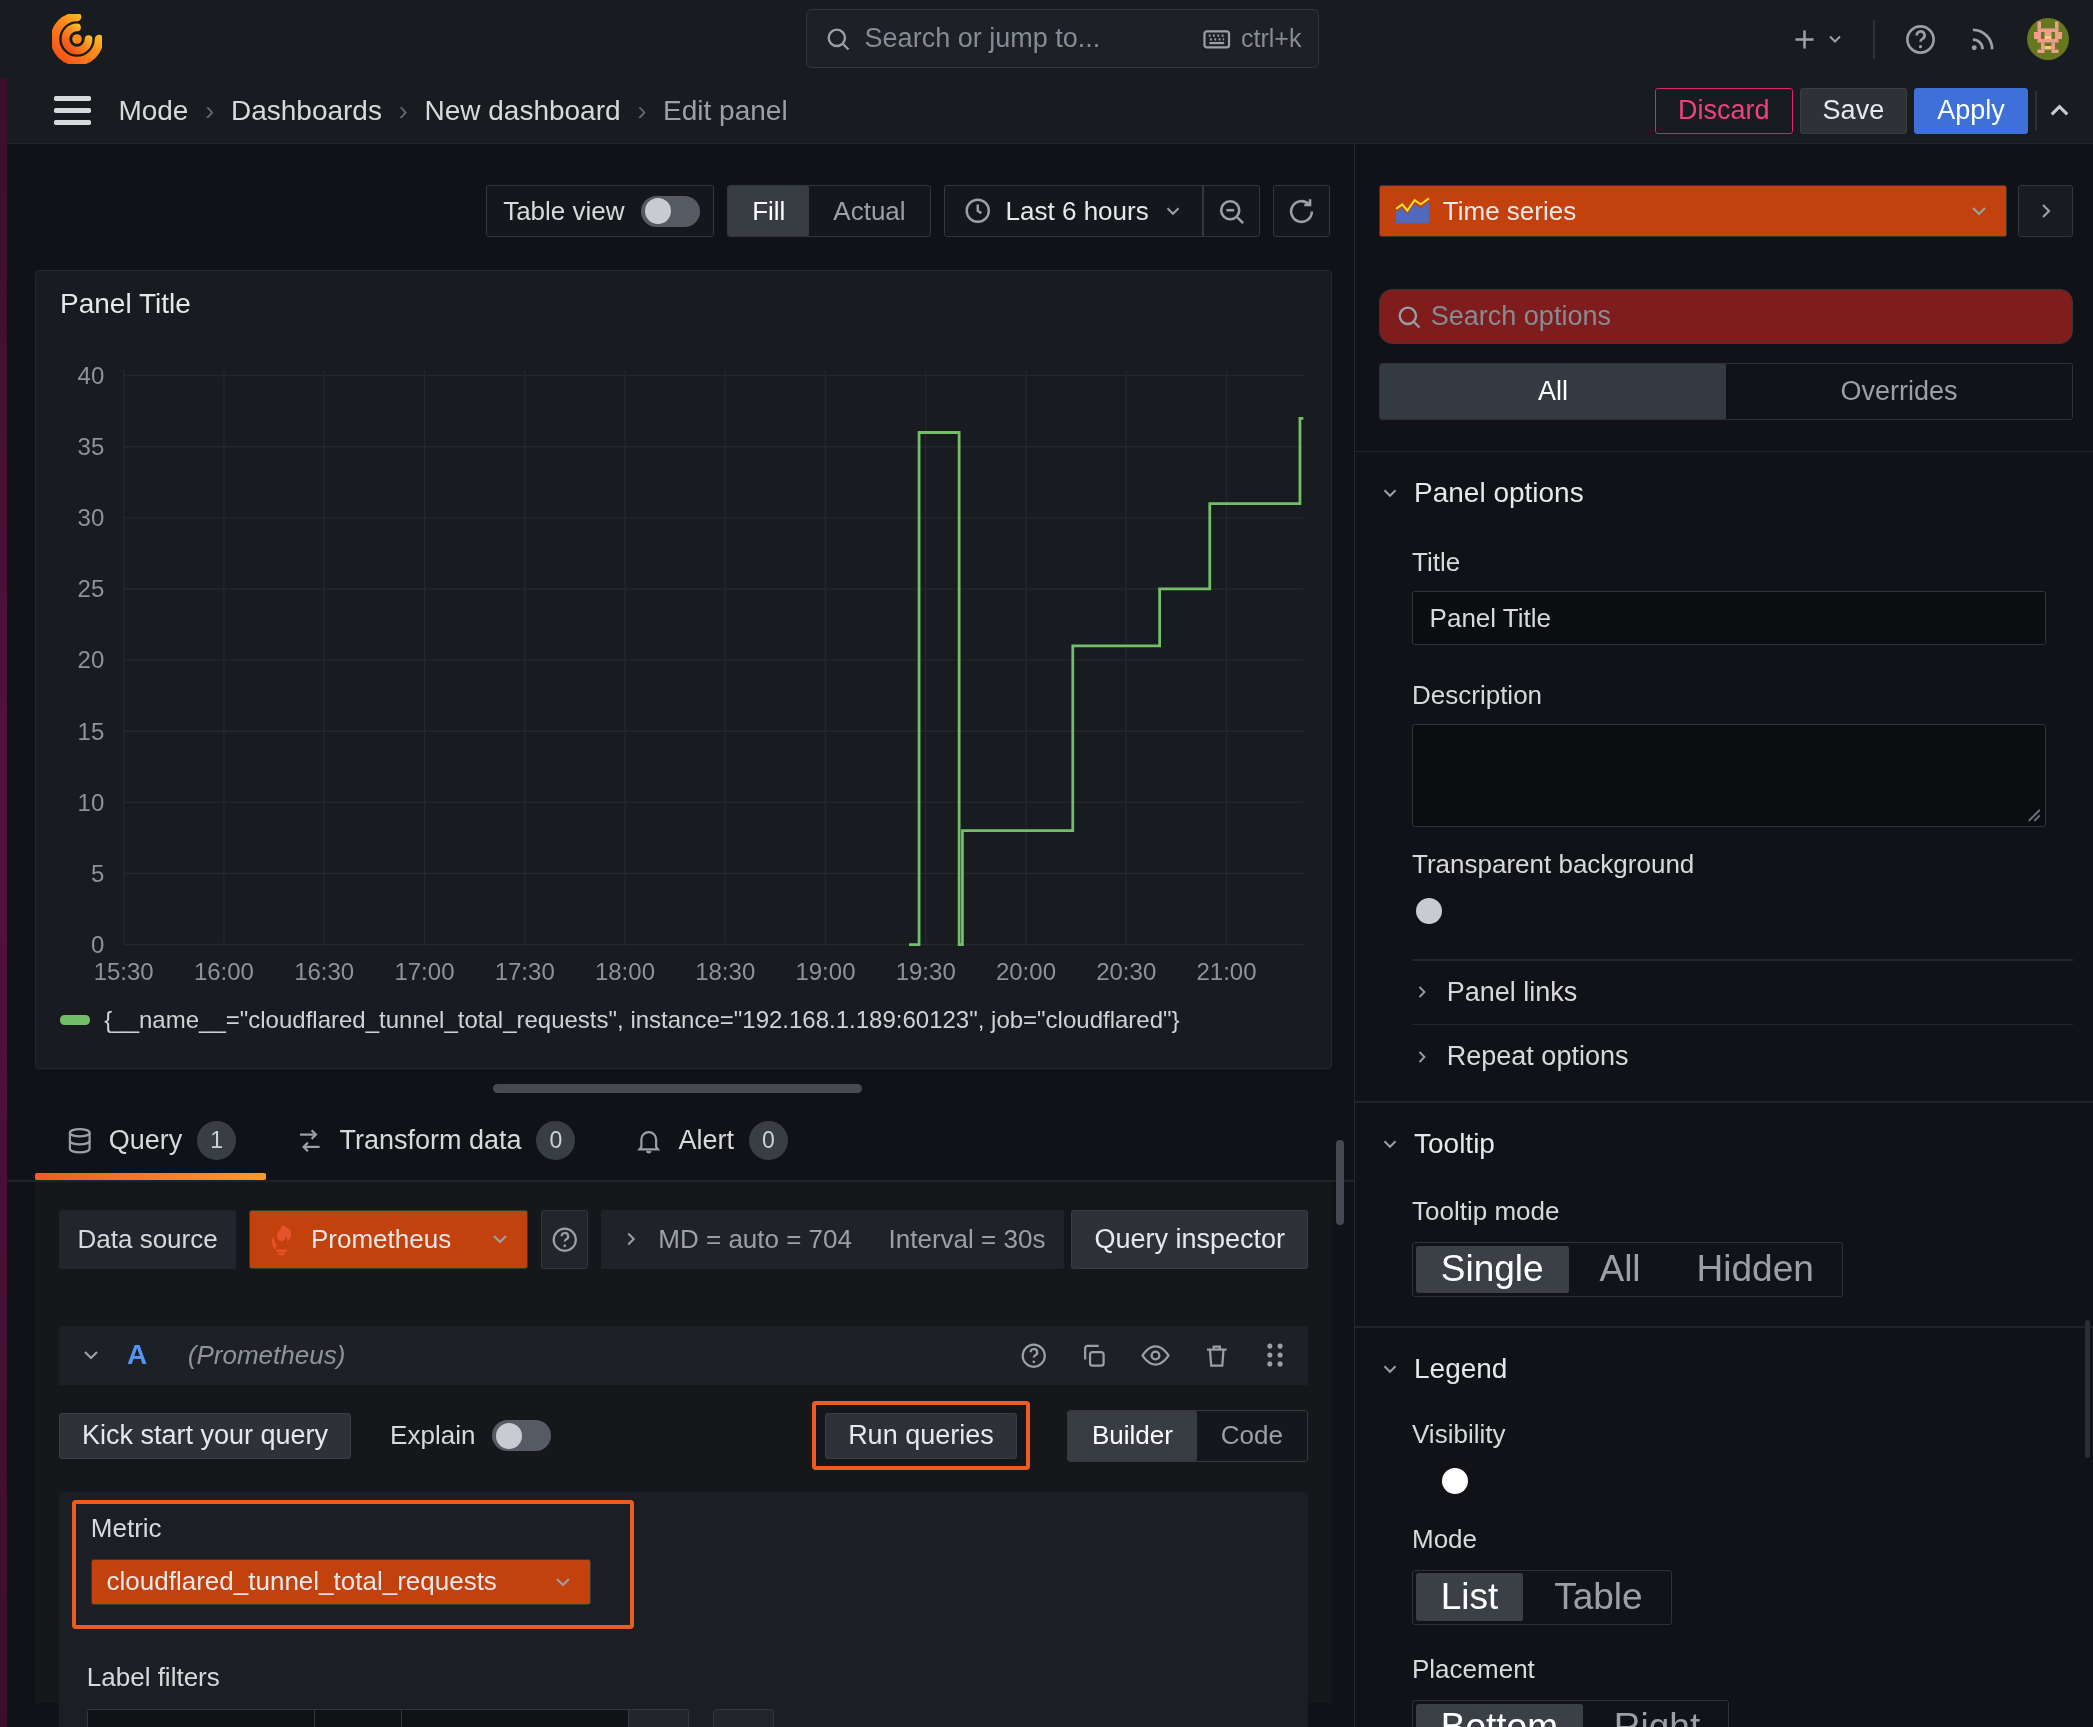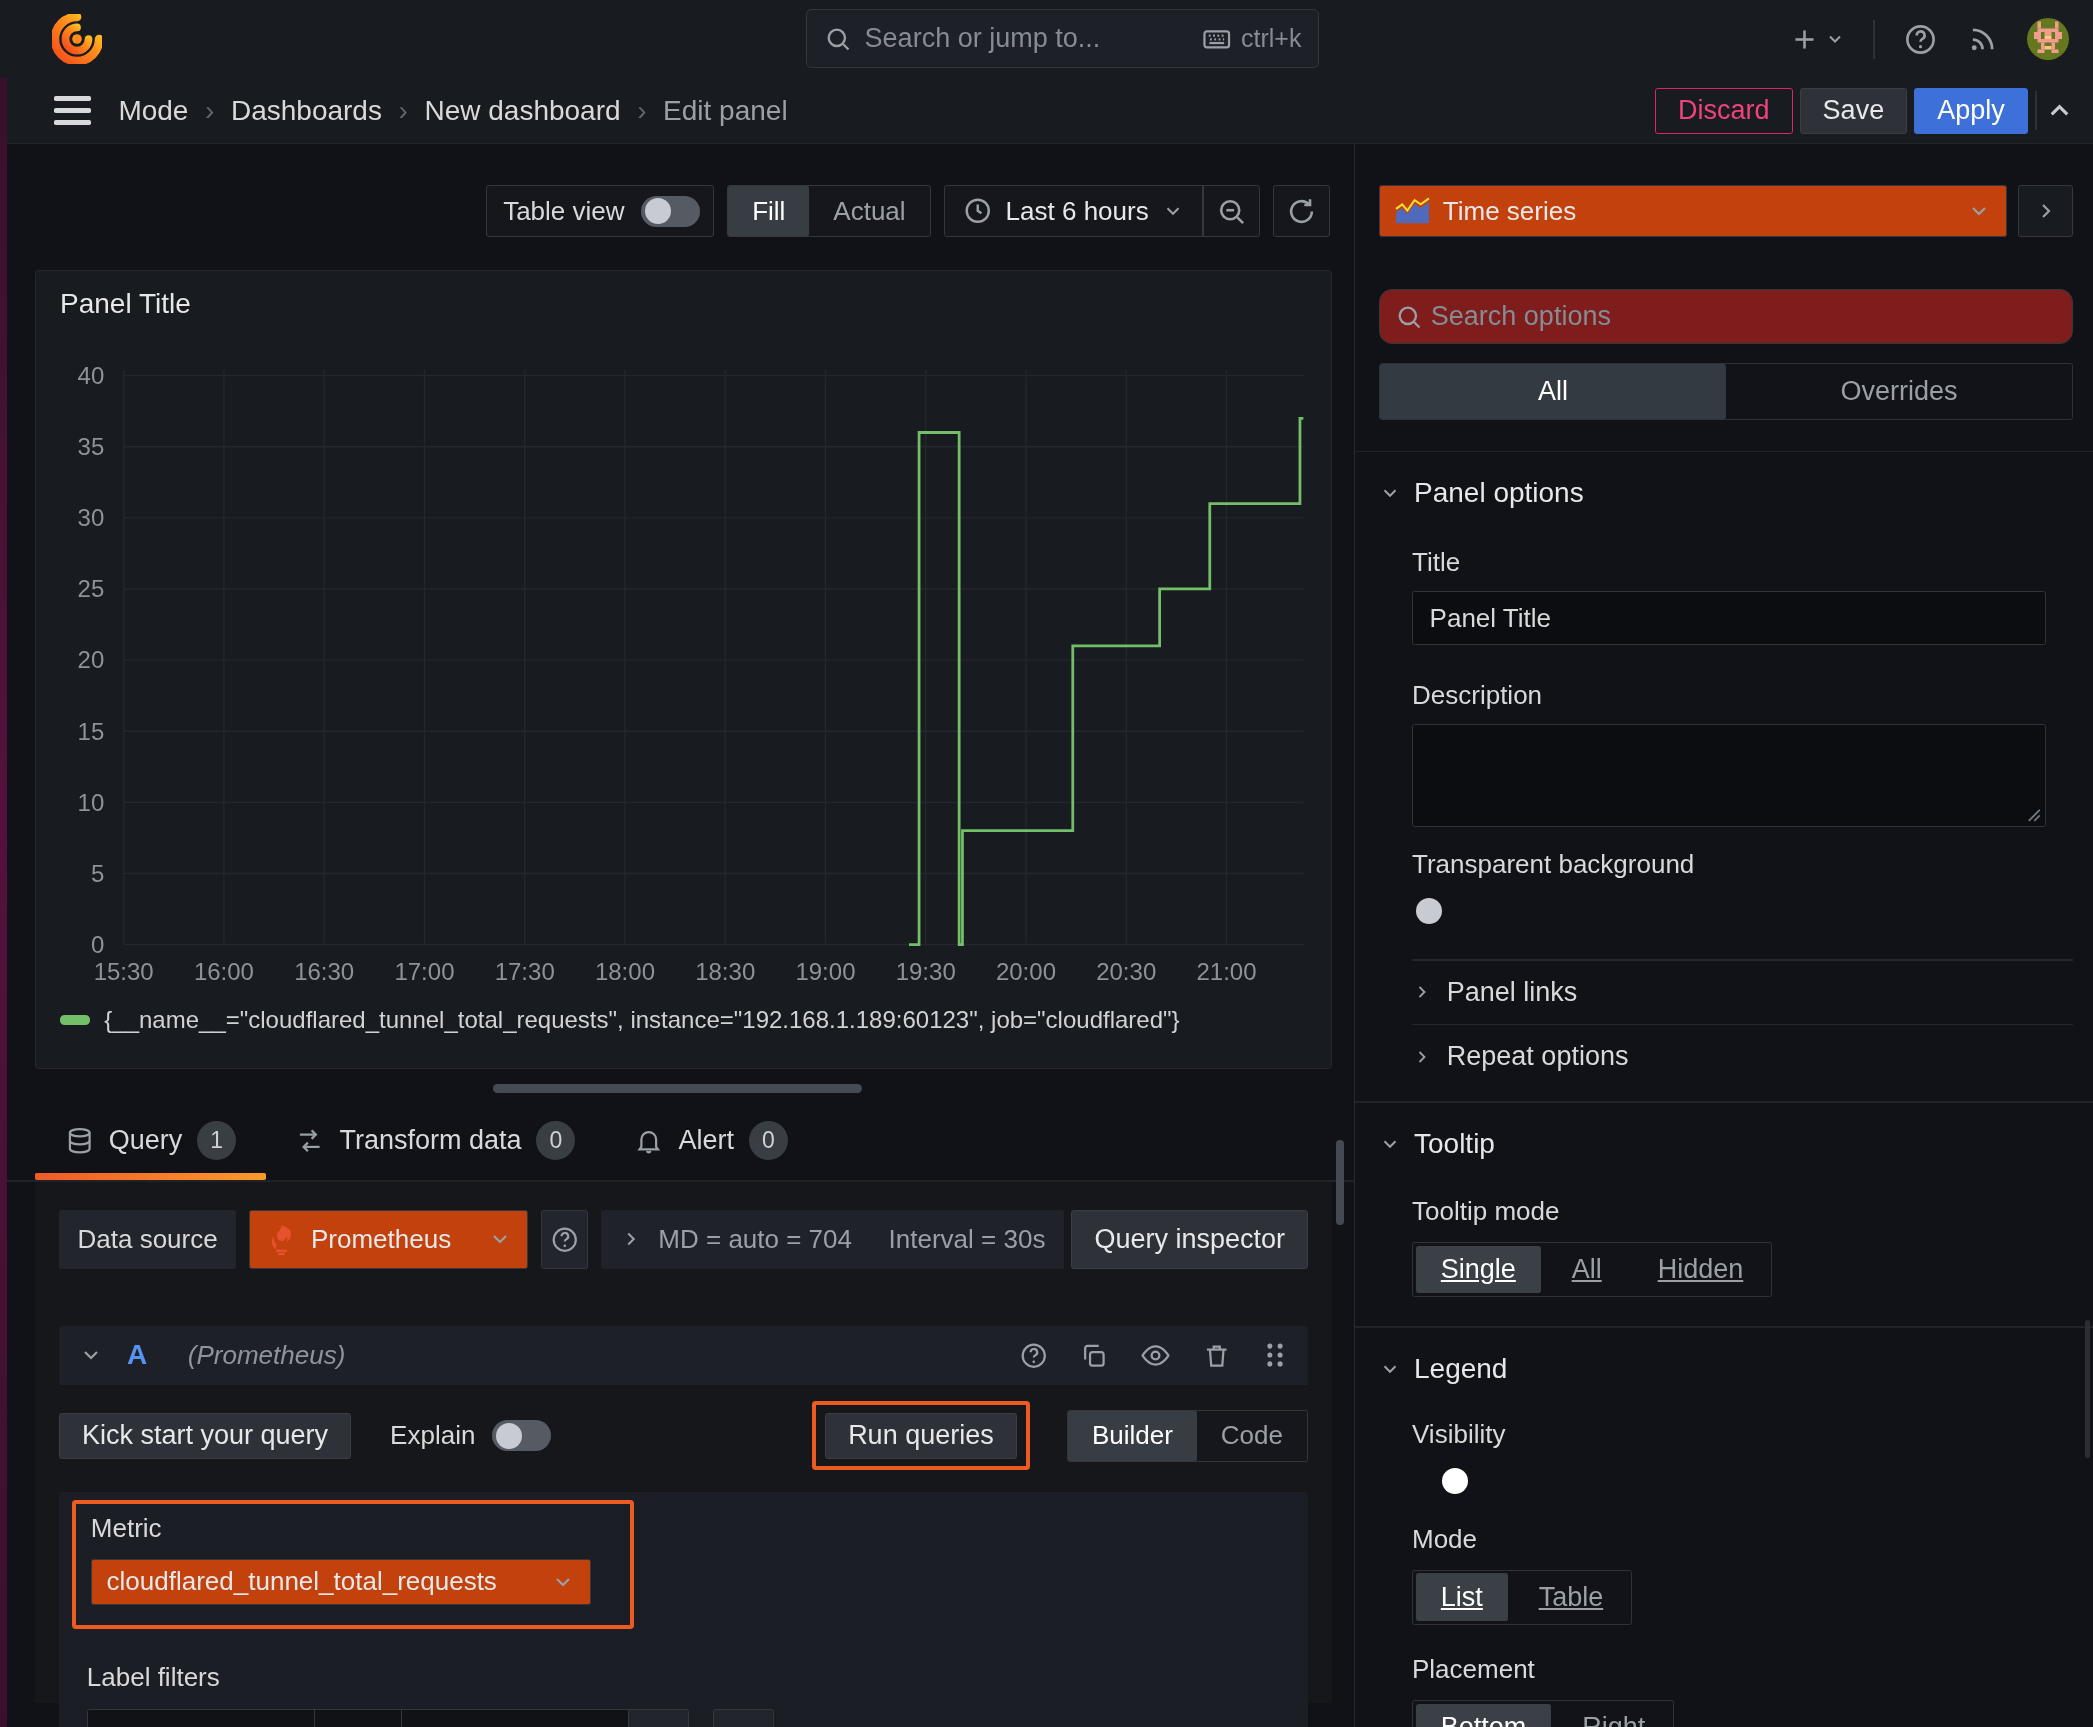--- a/index.html
+++ b/index.html
@@ -107,21 +107,21 @@
   .sect-head { display:flex; align-items:center; gap:13px; margin-top:14.8px; height:52px; font-size:28px; font-weight:500; color:#e6e8ea; cursor:pointer; }
   .sect-body { margin-left:33px; }
   .f-label { margin-top:35px; color:#d8d9da; }
   .txt-input { margin-top:13px; width:634px; height:54px; background:#0b0d10; border:1.8px solid #2f343a; border-radius:2.8px; color:#d8d9da; font-size:26px; font-family:inherit; padding:0 16.6px; display:block; }
   .txt-area { margin-top:13px; width:634px; height:103px; background:#0b0d10; border:1.8px solid #2f343a; border-radius:2.8px; resize:none; position:relative; }
   .resize-corner { position:absolute; right:4.6px; bottom:4.6px; }
   .tg-row { margin-top:14.8px; }
   .hairline { height:1.8px; background:#24272c; margin-top:33px; }
   .sub-row { display:flex; align-items:center; gap:14.8px; height:63px; color:#d8d9da; cursor:pointer; font-size:27px; }
   .radio-seg { display:inline-flex; height:55px; border:1.8px solid #2f3338; border-radius:2.8px; background:#111318; margin-top:14.8px; overflow:hidden; }
-  .radio-seg > div { display:flex; align-items:center; padding:0 28px; color:#9aa0a6; cursor:pointer; font-size:27px;text-decoration:underline; }
+  .radio-seg > div { display:flex; align-items:center; padding:0 28px; color:#9aa0a6; cursor:pointer; font-size:37px; }
   .radio-seg > div.sel { background:#3a4046; color:#fff; border-radius:2.8px; margin:2.8px; padding:0 25px; }
   
   .edge-strip { position:absolute; left:0; top:78px; bottom:0; width:6.5px; background:linear-gradient(180deg,#38102c,#53123d 45%,#3a0f2e); z-index:40; }
   .vscroll-q { position:absolute; left:1336px; top:1140px; width:8.3px; height:85px; background:#454a52; border-radius:3.7px; }
   .vscroll-o { position:absolute; right:2.8px; top:1320px; width:5.5px; height:138px; background:#2b2f35; border-radius:2.8px; }
 </style>
 </head>
 <body>
 
 <div class="topbar">

